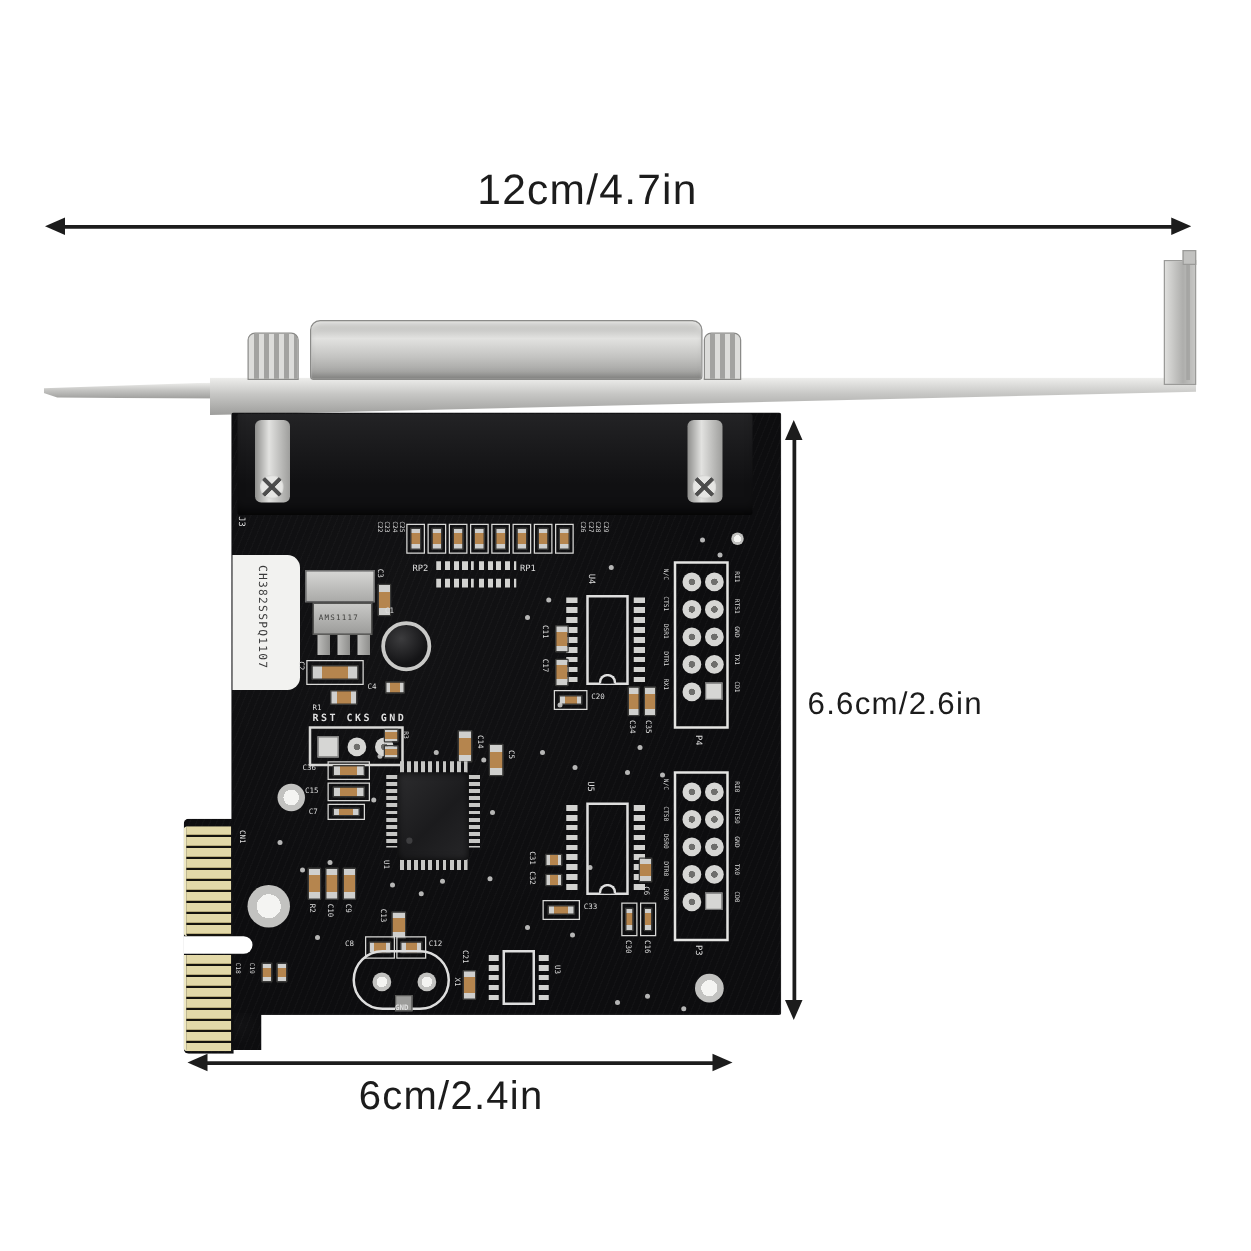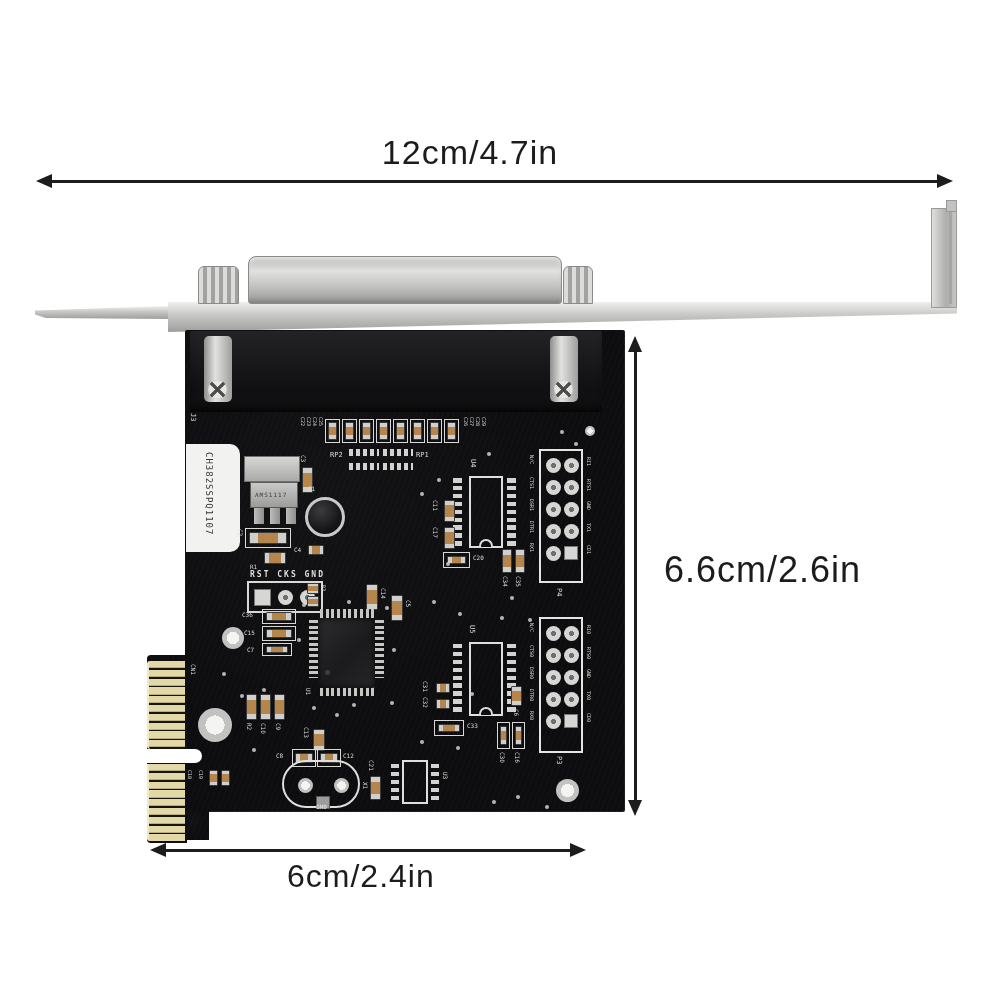--- a/index.html
+++ b/index.html
@@ -340,21 +340,21 @@
   </div>
 
   <div>
     <div class="a dim" style="left:0;top:133px;width:940px;text-align:center;font-size:34px">12cm/4.7in</div>
     <div class="a lh" style="left:48px;top:180px;width:893px;height:3px"></div>
     <span class="a arrL" style="left:36px;top:174px"></span>
     <span class="a arrR" style="left:937px;top:174px"></span>
   </div>
 
   <div>
-    <div class="a dim" style="left:664px;top:549px;font-size:36px">6.6cm/2.6in</div>
+    <div class="a dim" style="left:646px;top:549px;font-size:25px">6.6cm/2.6in</div>
     <div class="a lh" style="left:634px;top:348px;width:3px;height:456px"></div>
     <span class="a arrU" style="left:628px;top:336px"></span>
     <span class="a arrD" style="left:628px;top:800px"></span>
   </div>
 
   <div>
     <div class="a lh" style="left:162px;top:849px;width:412px;height:3px"></div>
     <span class="a arrL" style="left:150px;top:843px"></span>
     <span class="a arrR" style="left:570px;top:843px"></span>
     <div class="a dim" style="left:287px;top:858px;font-size:32px">6cm/2.4in</div>

